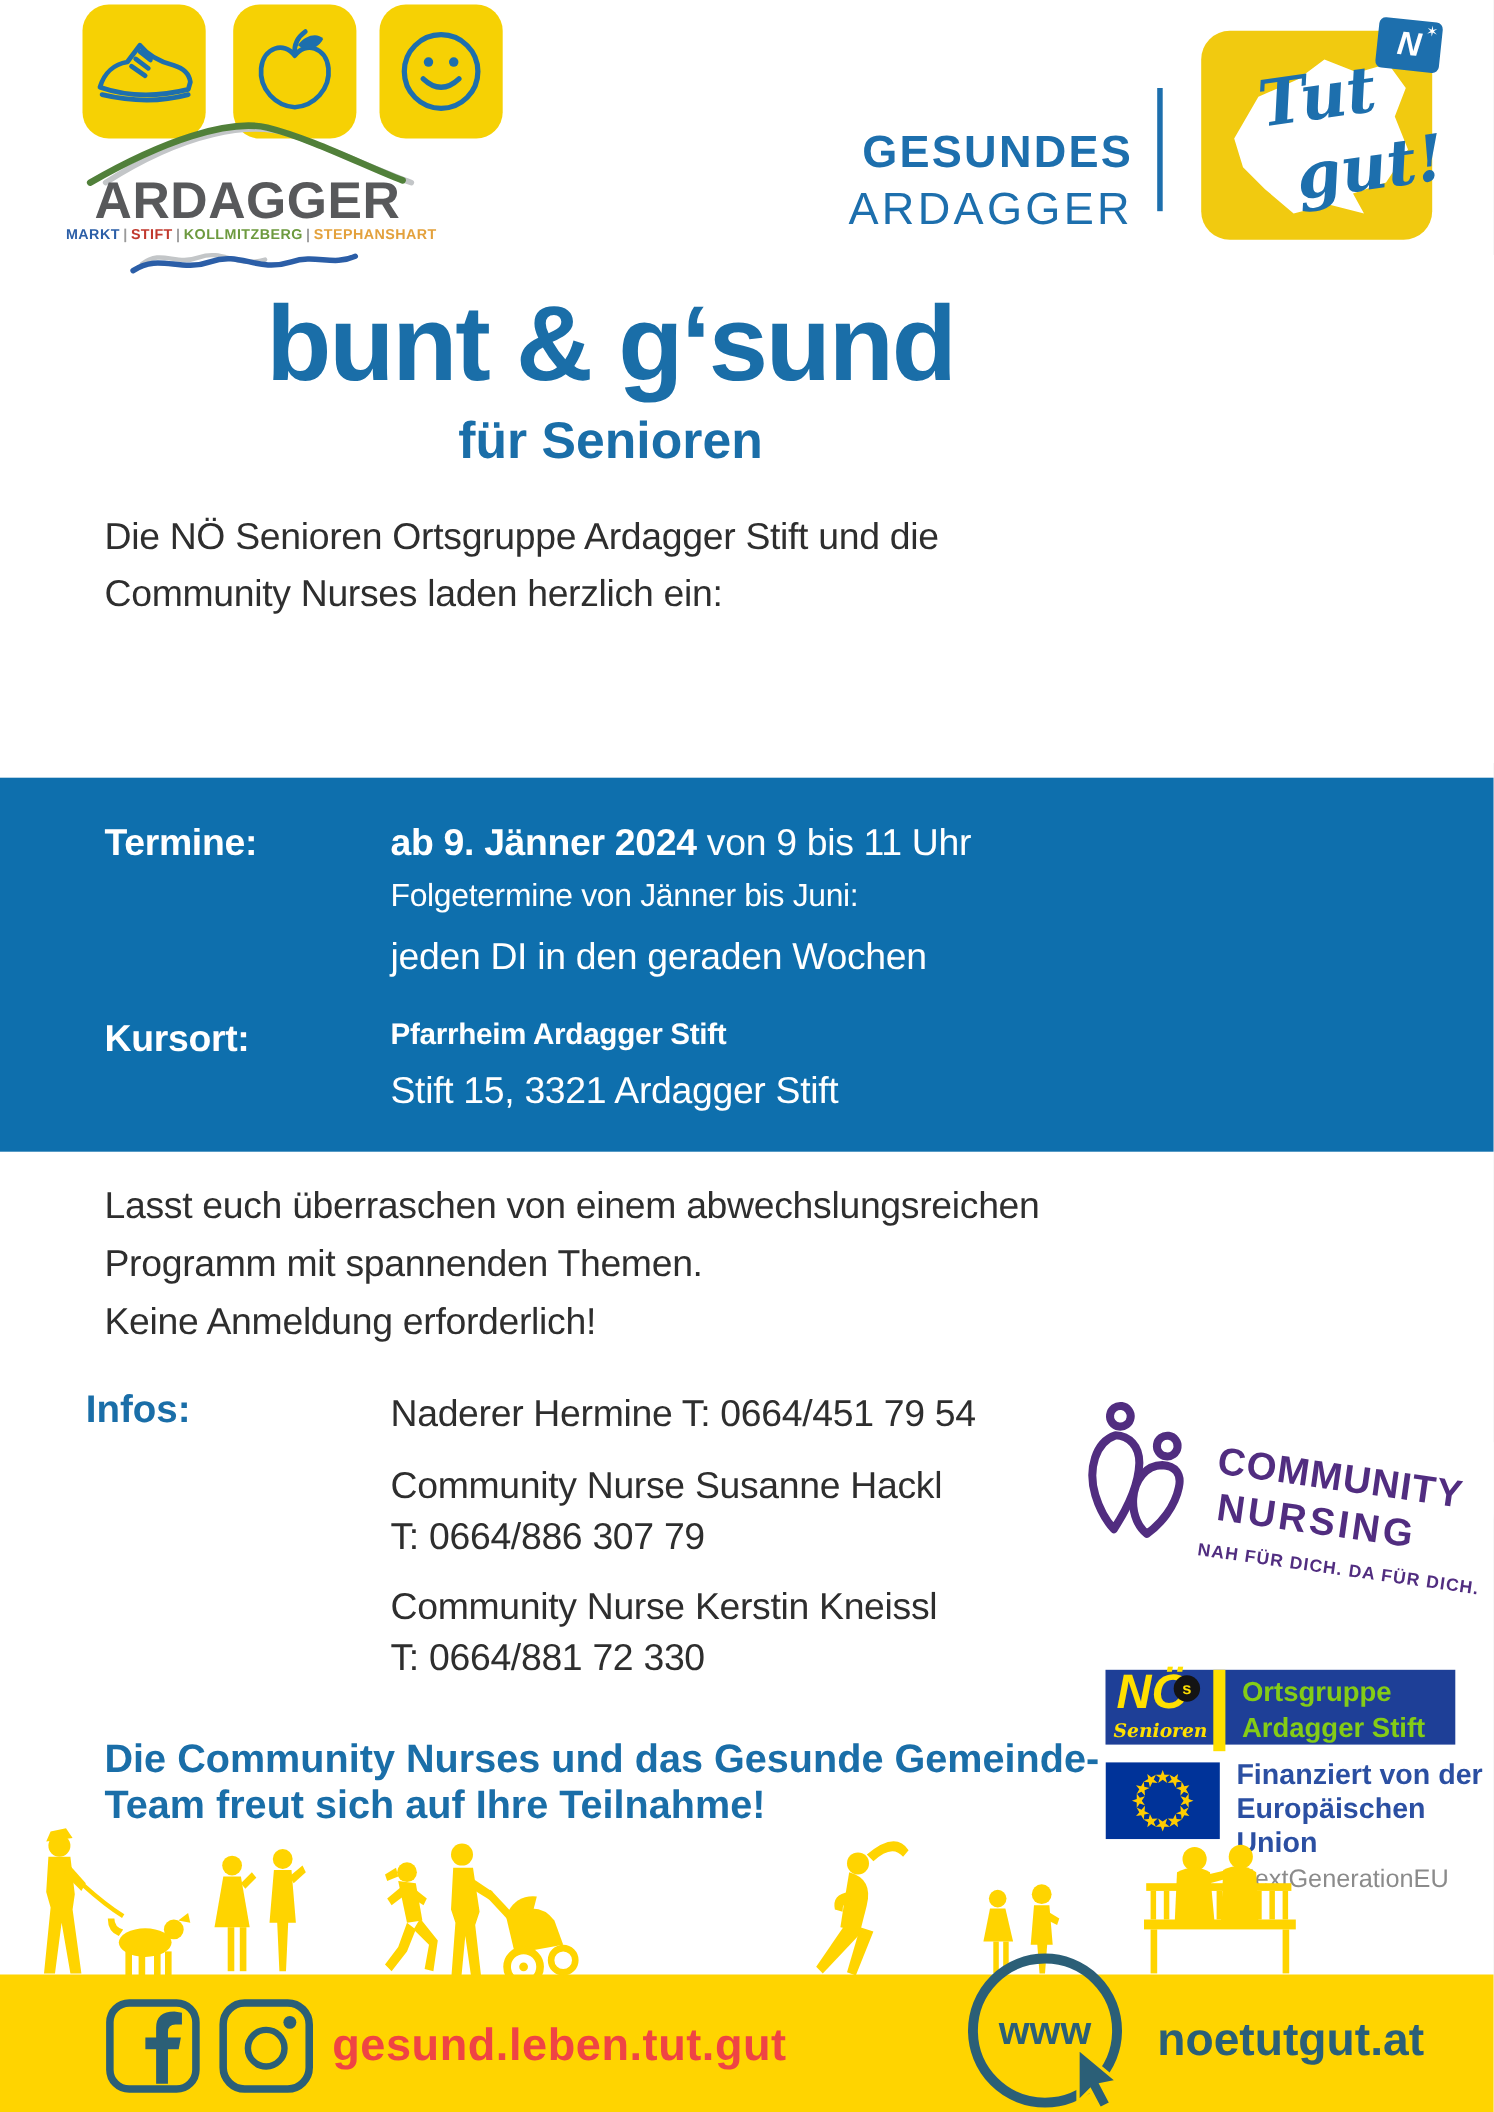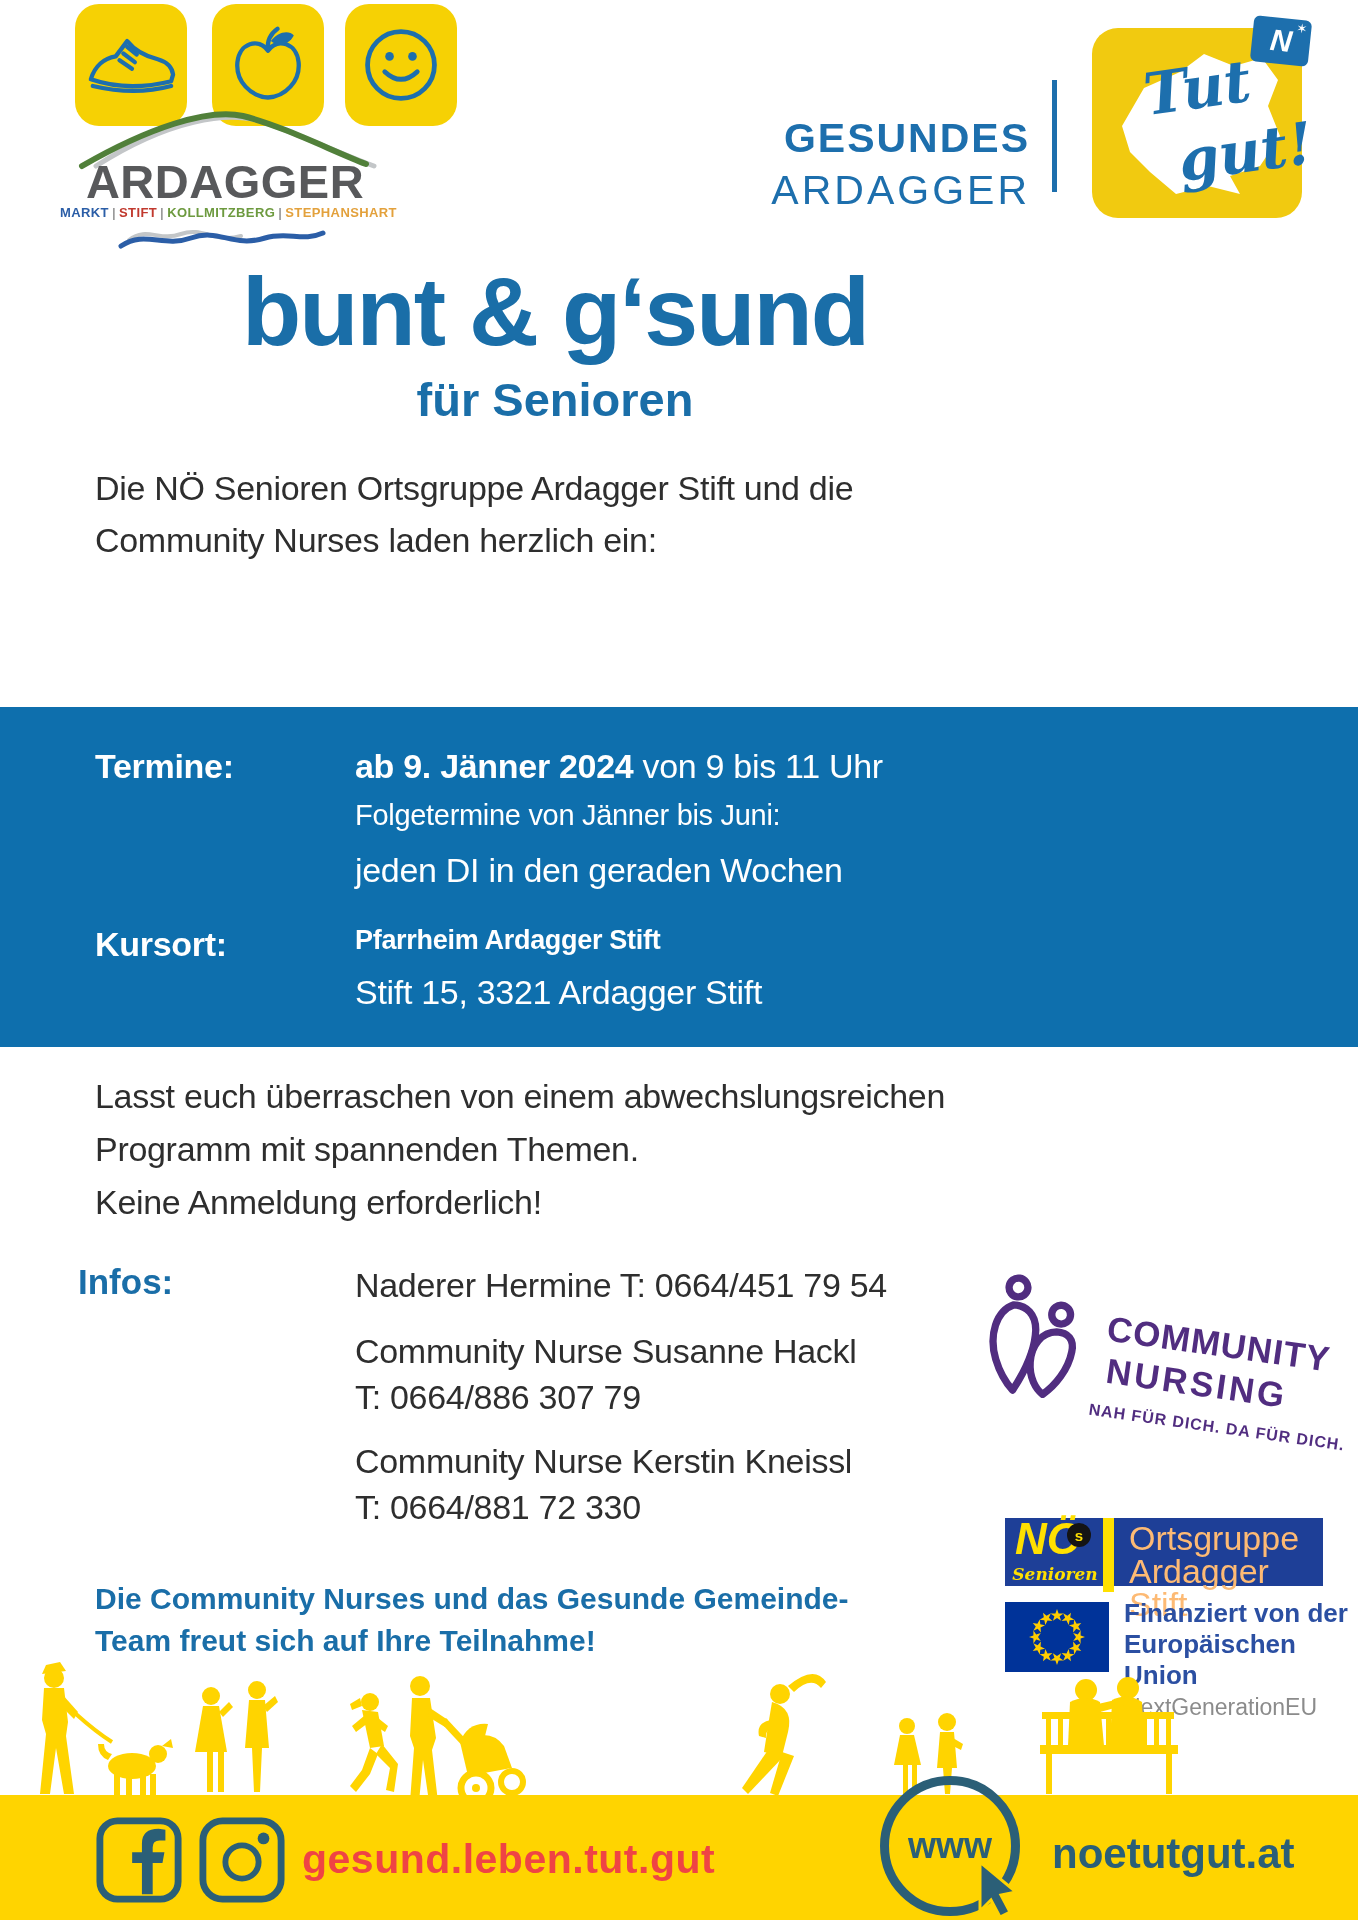--- a/index.html
+++ b/index.html
@@ -69,31 +69,31 @@
 
   
   .cn-logo{left:975px;top:1285px;width:380px;height:200px;transform:rotate(8deg);background:#fff;}
   .cn-icon{position:absolute;left:0;top:8px;width:115px;height:130px;}
   .cn-w1{position:absolute;left:125px;top:32px;font-size:35px;font-weight:800;color:#512D80;letter-spacing:1px;}
   .cn-w2{position:absolute;left:130px;top:74px;font-size:35px;font-weight:800;color:#512D80;letter-spacing:3px;}
   .cn-tag{position:absolute;left:118px;top:126px;font-size:16px;font-weight:700;color:#512D80;
           letter-spacing:1px;white-space:nowrap;}
 
   
-  .closing{left:95px;top:1578px;font-size:30px;font-weight:800;color:#1A6EA8;line-height:42px;}
+  .closing{left:95px;top:1578px;font-size:36px;font-weight:800;color:#1A6EA8;line-height:42px;}
 
   
   .sen-banner{left:1005px;top:1518px;width:318px;height:68px;background:#1E3F97;}
   .sen-no{position:absolute;left:10px;top:-4px;font-size:44px;font-weight:800;font-style:italic;color:#FFE000;}
   .sen-badge{position:absolute;left:62px;top:5px;width:24px;height:24px;background:#141414;border-radius:50%;
              display:flex;align-items:center;justify-content:center;color:#FFE000;font-size:15px;font-weight:700;}
   .sen-script{position:absolute;left:2px;top:46px;width:96px;text-align:center;
               font-family:"DejaVu Serif",serif;font-style:italic;font-weight:700;font-size:17px;color:#FFE000;}
   .sen-stripe{position:absolute;left:98px;top:0;width:11px;height:74px;background:#FFE000;}
-  .sen-org{position:absolute;left:124px;top:4px;font-size:34px;font-weight:400;color:#fdba74;line-height:33px;}
+  .sen-org{position:absolute;left:124px;top:4px;font-size:25px;font-weight:700;color:#84cc16;line-height:33px;}
 
   
   .eu-flag{left:1005px;top:1602px;width:104px;height:70px;}
   .eu-text{left:1124px;top:1598px;}
   .eu-l12{font-size:26px;font-weight:800;color:#2B4FA2;line-height:31px;}
   .eu-l3{font-size:23px;color:#8B8B8B;margin-top:3px;}
 
   
   .strip{left:0;top:1654px;width:1358px;height:142px;}
   .bar{left:0;top:1795px;width:1358px;height:125px;background:#FFD400;}

